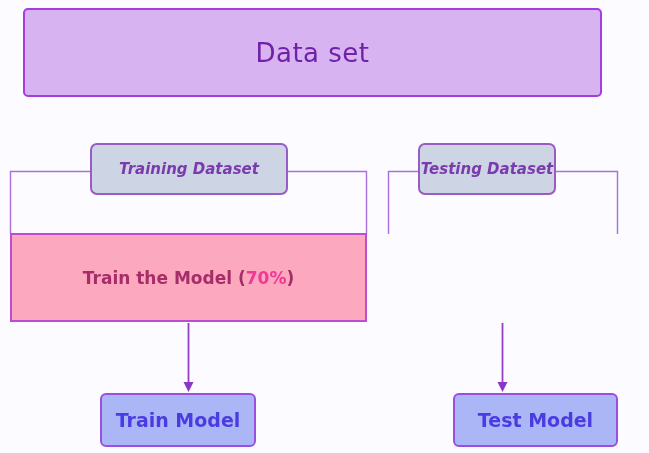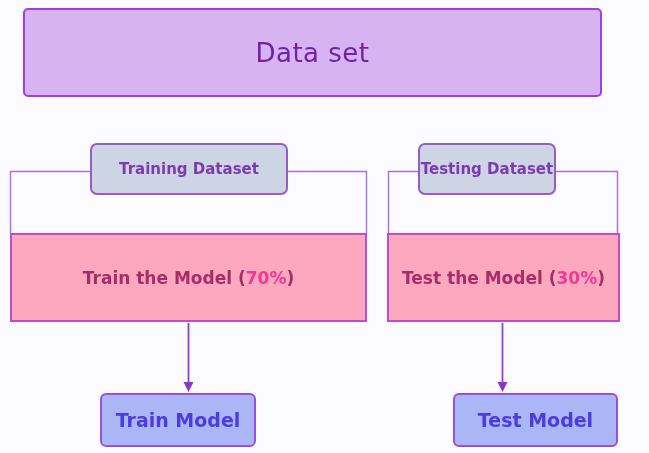--- a/index.html
+++ b/index.html
@@ -54,20 +54,21 @@
   .root-label {
     color: #7021a8;
     font-size: 26px;
     font-weight: 500;
     letter-spacing: 0.5px;
   }
   .subset-box {
     background: #cdd5e5;
     border: 2px solid #9a5cc4;
     border-radius: 7px;
+    font-style: italic;
   }
   .subset-label {
     color: #7b3aad;
     font-size: 15px;
     font-weight: bold;
   }
   .training-box { left: 90px; top: 143px; width: 198px; height: 52px; }
   .testing-box  { left: 418px; top: 143px; width: 138px; height: 52px; }
   .process-box {
     background: #fca9c0;
@@ -121,23 +122,20 @@
   </div>
 
   <div class="box subset-box testing-box">
     <span class="subset-label">Testing Dataset</span>
   </div>
 
   <div class="box process-box train-process-box">
     <span class="process-label"><span>Train the Model (</span><span class="percent">70%</span><span>)</span></span>
   </div>
 
-  <div class="box process-box test-process-box">
-    <span class="process-label"><span>Test the Model (</span><span class="percent">30%</span><span>)</span></span>
-  </div>
 
   <div class="box model-box train-model-box">
     <span class="model-label">Train Model</span>
   </div>
 
   <div class="box model-box test-model-box">
     <span class="model-label">Test Model</span>
   </div>
 
 </div>

